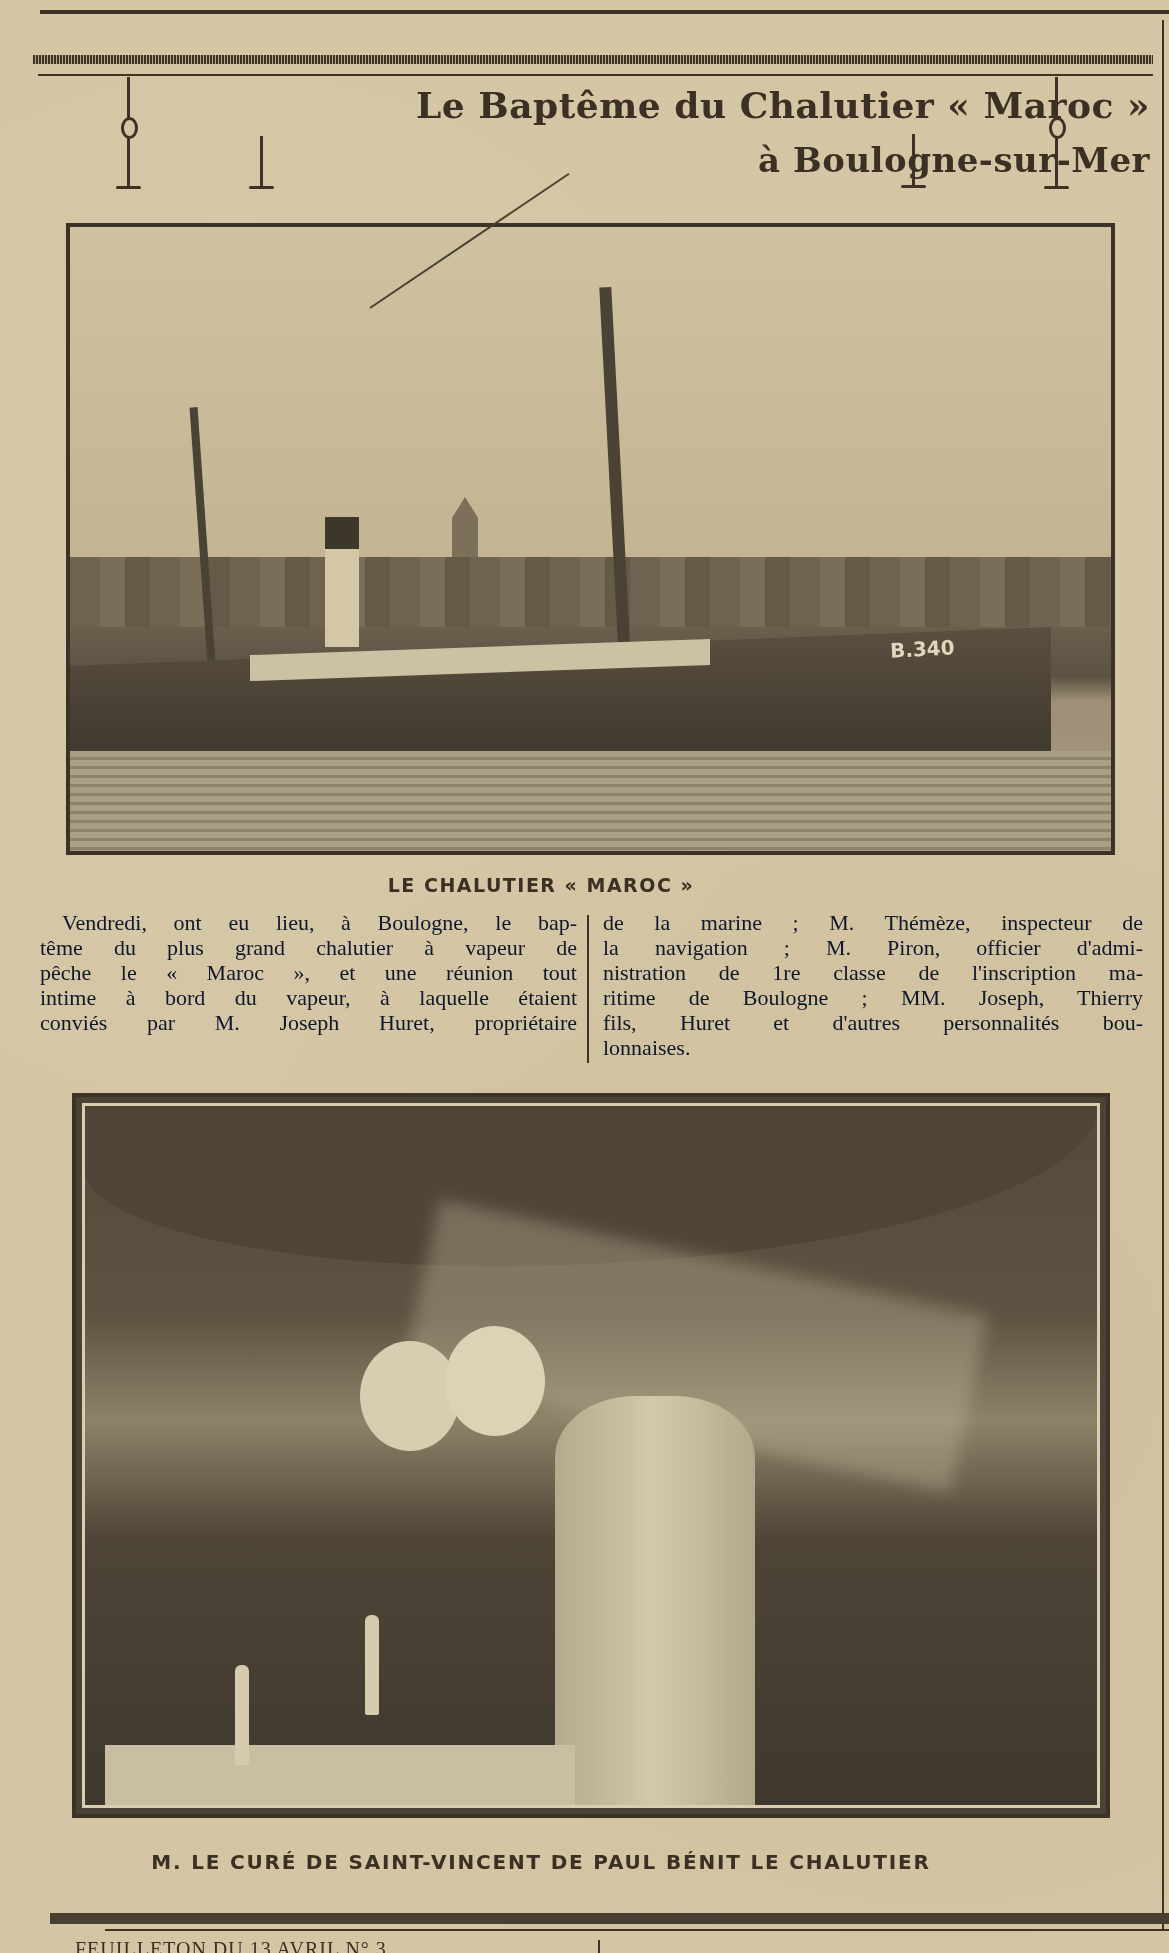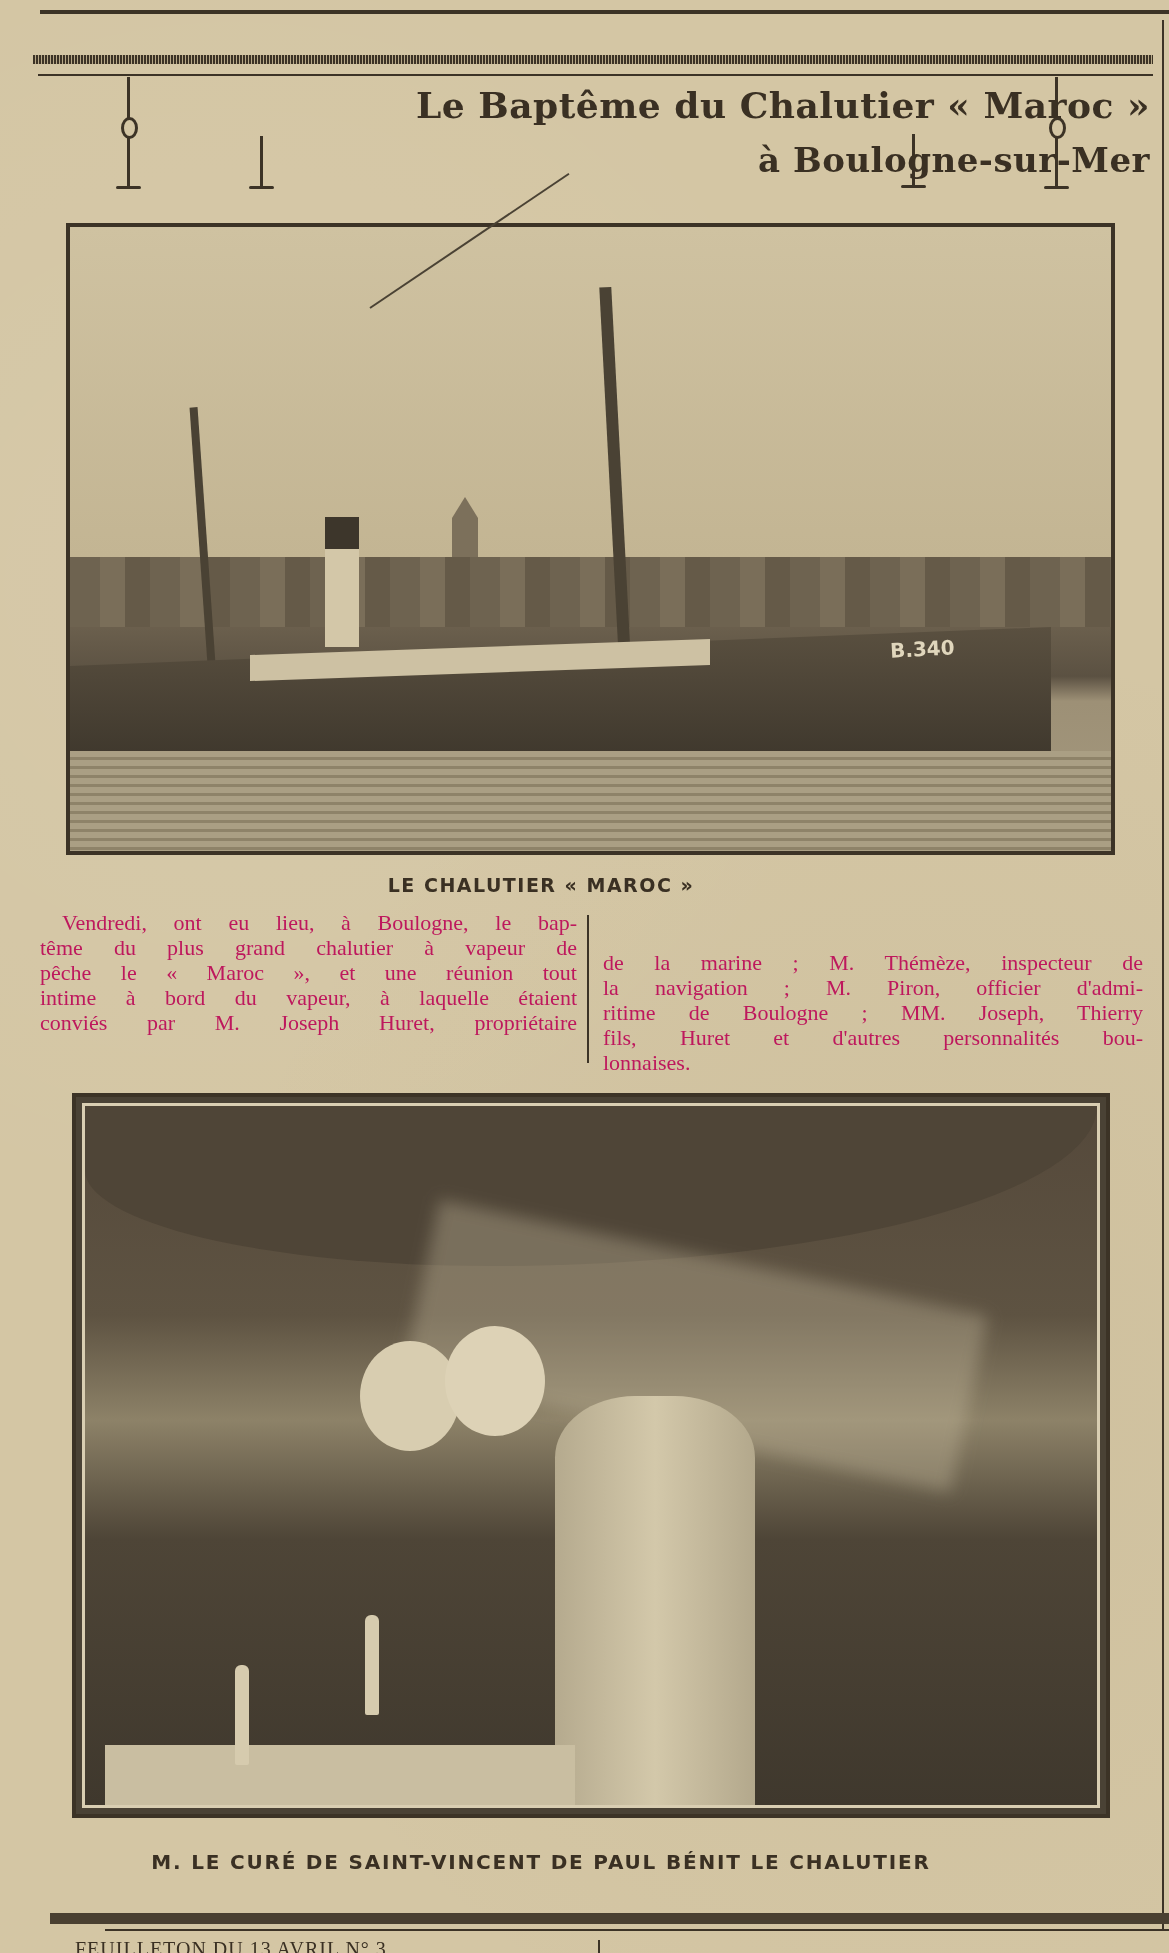--- a/index.html
+++ b/index.html
@@ -79,27 +79,27 @@
     position: absolute; left: 0; width: 1082px; text-align: center;
     font-family: "DejaVu Sans", sans-serif; font-weight: bold; color: #3a3023;
     letter-spacing: 1.5px;
   }
   .cap1 { top: 874px; font-size: 19px; }
   .cap2 { top: 1850px; font-size: 20px; letter-spacing: 1.8px; }
 
   
   .col {
     position: absolute; top: 910px; font-family: "Liberation Serif", serif;
-    font-size: 22px; line-height: 25px; color: #be185d; text-align: justify;
+    font-size: 22px; line-height: 25px; color: #0f172a; text-align: justify;
   }
   .col .ln { display: block; text-align: justify; text-align-last: justify; white-space: nowrap; }
   .col .ln.last { text-align-last: left; }
   .col.left { left: 40px; width: 537px; }
   .col.left .ln:first-child { text-indent: 22px; }
-  .col.right { left: 603px; width: 540px; margin-top: 40px; }
+  .col.right { left: 603px; width: 540px; }
   .vdiv { position: absolute; width: 2px; background: #3c3326; }
 
   .feuilleton {
     position: absolute; top: 1938px; left: 75px; font-family: "Liberation Serif", serif;
     font-size: 20px; color: #3a3023; letter-spacing: 1px; white-space: nowrap;
   }
 </style>
 </head>
 <body>
 
@@ -141,20 +141,21 @@
   <span class="ln">Vendredi, ont eu lieu, à Boulogne, le bap-</span>
   <span class="ln">tême du plus grand chalutier à vapeur de</span>
   <span class="ln">pêche le « Maroc », et une réunion tout</span>
   <span class="ln">intime à bord du vapeur, à laquelle étaient</span>
   <span class="ln">conviés par M. Joseph Huret, propriétaire</span>
 </div>
 <div class="vdiv" style="left:587px; top:915px; height:148px;"></div>
 <div class="col right">
   <span class="ln">de la marine ; M. Thémèze, inspecteur de</span>
   <span class="ln">la navigation ; M. Piron, officier d'admi-</span>
+  <span class="ln">nistration de 1re classe de l'inscription ma-</span>
   <span class="ln">ritime de Boulogne ; MM. Joseph, Thierry</span>
   <span class="ln">fils, Huret et d'autres personnalités bou-</span>
   <span class="ln last">lonnaises.</span>
 </div>
 
 <div class="photo-frame photo2" title="Priest in surplice blessing the trawler among guests and women in white coifs">
   <div class="inner">
     <div class="tarp"></div>
     <div class="light"></div>
     <div class="coif1"></div>

